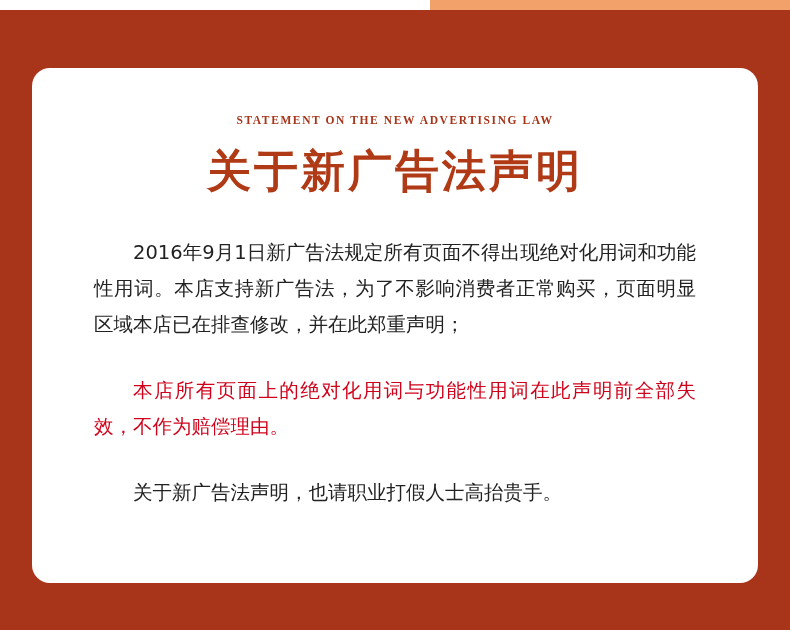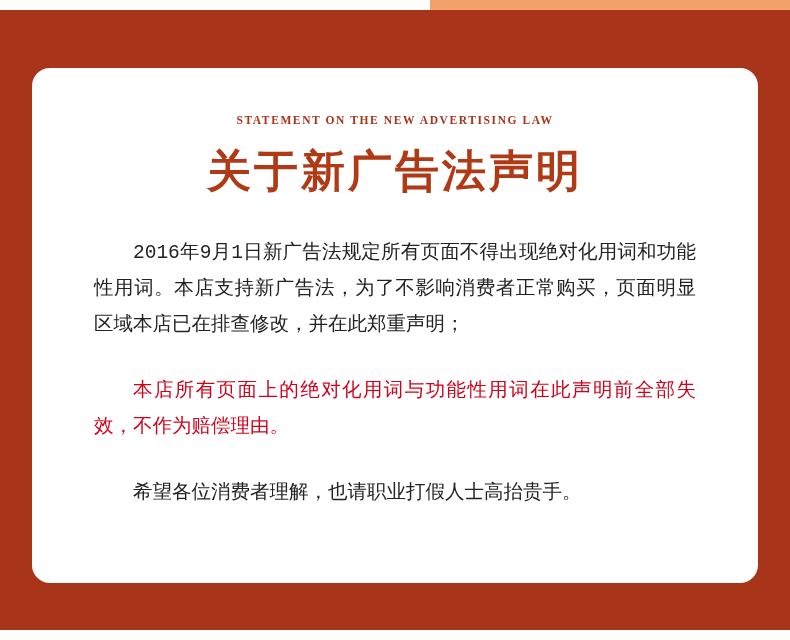--- a/index.html
+++ b/index.html
@@ -73,21 +73,20 @@
     text-align: center;
     margin-top: 16px;
     color: #b03a16;
     font-size: 44px;
     font-weight: bold;
     letter-spacing: 3px;
     font-family: "DejaVu Sans", "Liberation Sans", sans-serif;
   }
   .body-wrap {
     margin: 34px 62px 0 62px;
-    font-family: Liberation Mono, monospace;
   }
   p.para {
     margin: 0 0 0 0;
     font-size: 19.5px;
     line-height: 36px;
     color: #222222;
     text-align: justify;
     text-justify: inter-ideograph;
     text-indent: 2em;
   }
@@ -110,21 +109,21 @@
 
     <div class="card">
 
       <div class="eyebrow">STATEMENT ON THE NEW ADVERTISING LAW</div>
 
       <div class="title">关于新广告法声明</div>
 
       <div class="body-wrap">
         <p class="para">2016年9月1日新广告法规定所有页面不得出现绝对化用词和功能性用词。本店支持新广告法，为了不影响消费者正常购买，页面明显区域本店已在排查修改，并在此郑重声明；</p>
         <p class="para highlight">本店所有页面上的绝对化用词与功能性用词在此声明前全部失效，不作为赔偿理由。</p>
-        <p class="para">希望各位消费者理解，也请职业打假人士高抬贵手。</p>
+        <p class="para">关于新广告法声明，也请职业打假人士高抬贵手。</p>
       </div>
 
     </div>
 
   </div>
 
   <div class="bottom-strip"></div>
 
 </div>
 

